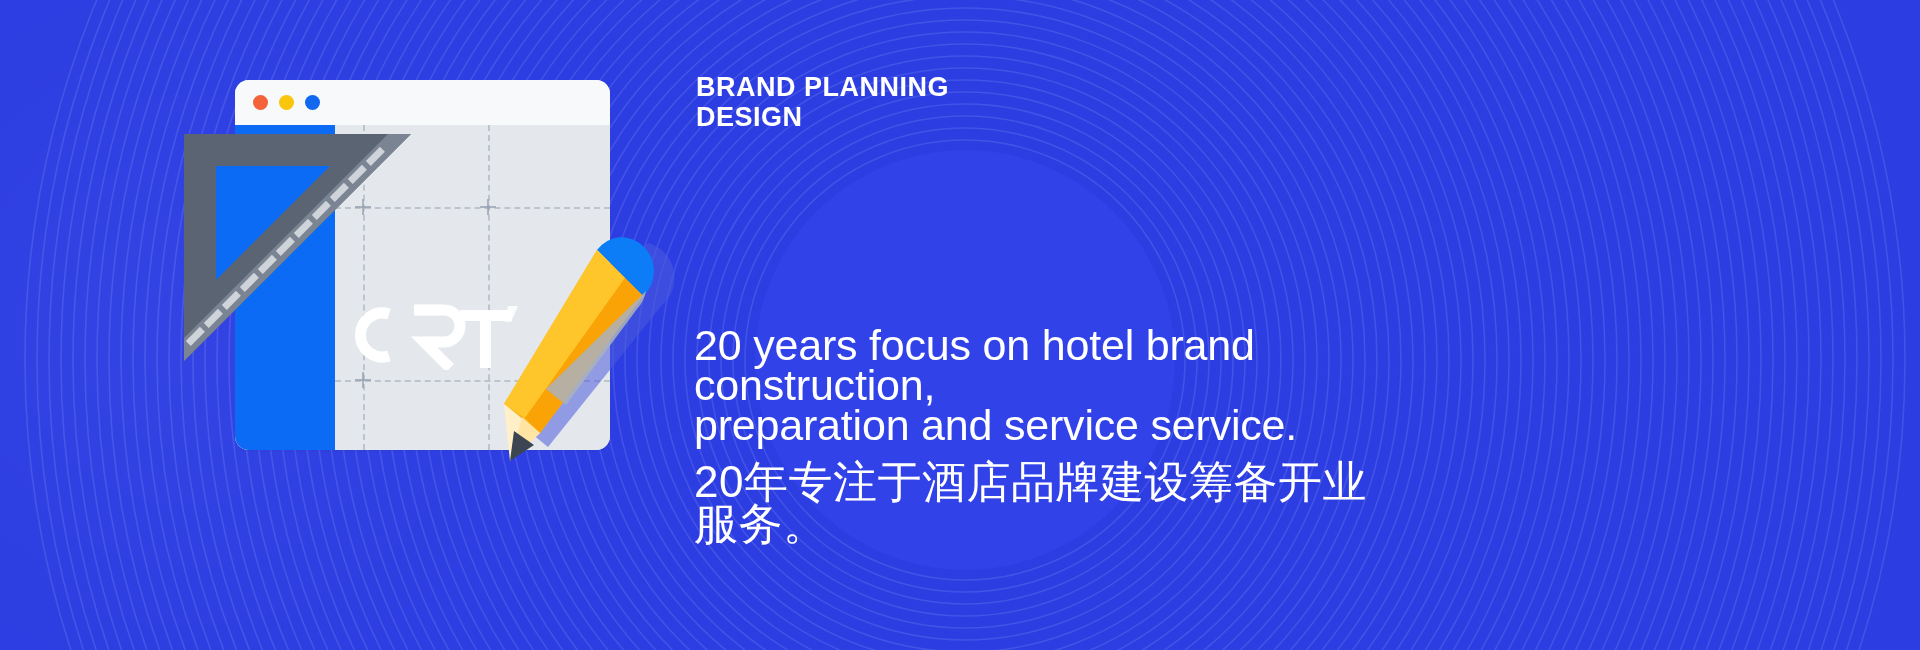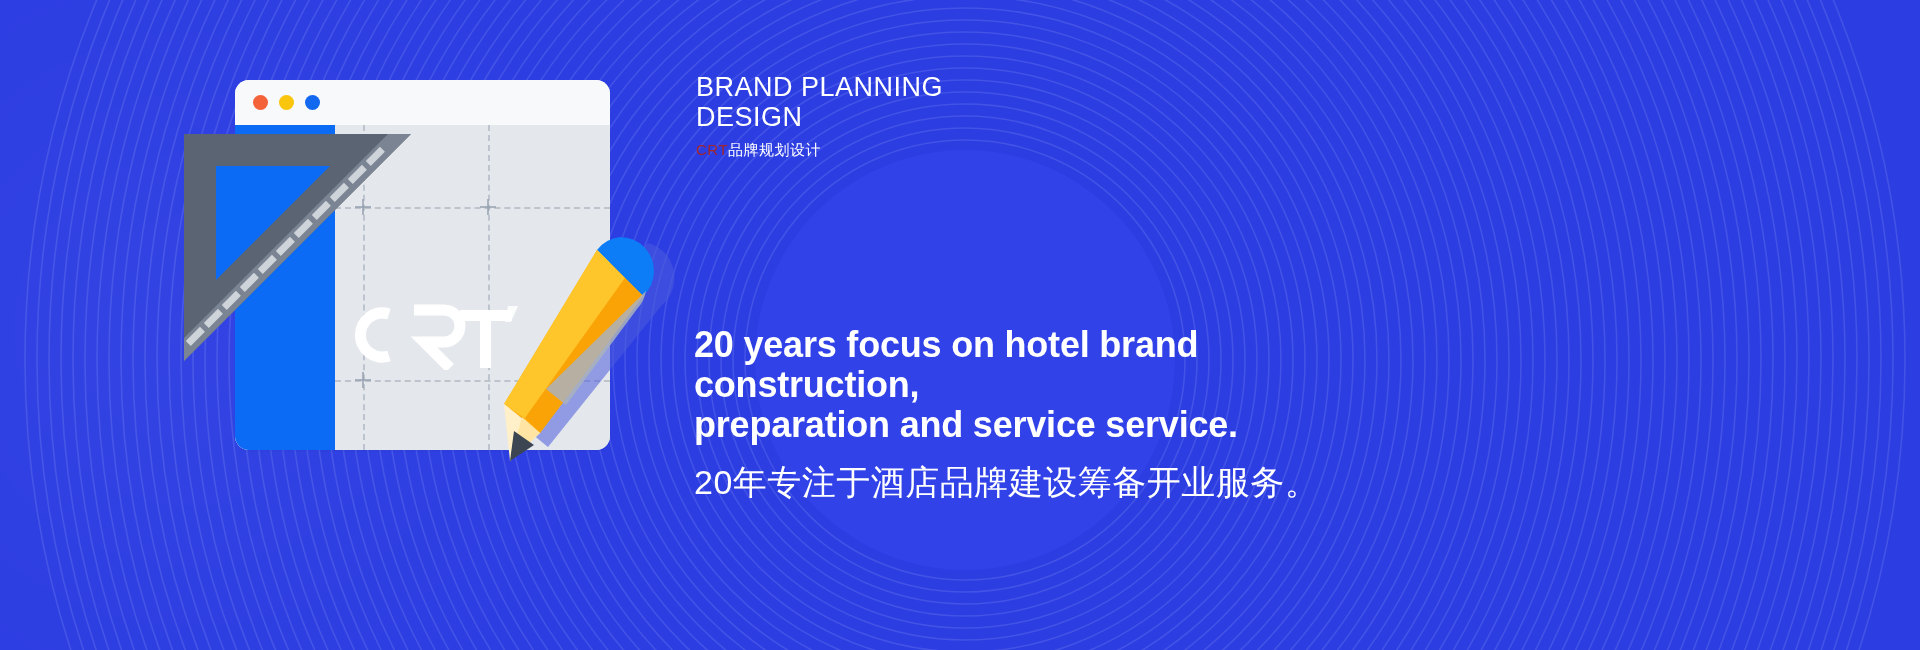--- a/index.html
+++ b/index.html
@@ -163,21 +163,21 @@
     position: absolute;
     left: 696px;
     top: 72px;
     width: 560px;
   }
   .headline {
     color: #ffffff;
     font-size: 27px;
     line-height: 30px;
     letter-spacing: 0.5px;
-    font-weight: 400;
+    font-weight: 700;
     white-space: pre-line;
   }
   .subhead {
     margin-top: 9px;
     font-size: 15px;
     letter-spacing: 0.5px;
     color: #ffffff;
     font-weight: 400;
   }
   .subhead .crt-red {
@@ -185,29 +185,29 @@
   }
 
   .tagline-block {
     position: absolute;
     left: 694px;
     top: 325px;
     width: 700px;
   }
   .tagline-en {
     color: #ffffff;
-    font-size: 36px;
+    font-size: 43px;
     line-height: 40px;
-    font-weight: 700;
+    font-weight: 400;
     letter-spacing: -0.2px;
   }
   .tagline-zh {
     margin-top: 16px;
     color: #ffffff;
-    font-size: 34px;
+    font-size: 44px;
     line-height: 42px;
     font-weight: 400;
     letter-spacing: 0.5px;
   }
 </style>
 </head>
 <body>
 
 <div class="banner">
 
@@ -379,23 +379,20 @@
 
       <path d="M40 236 L44 206 L64 220 z" fill="#3c4653"></path>
 
       <path d="M176 66 a36 36 0 0 1 -9 18 L96 180 l-20 -16 z" fill="#aab2bd" opacity="0.85"></path>
     </svg>
   </div>
 
   <div class="headline-block">
     <div class="headline">BRAND PLANNING
 DESIGN</div>
-    <div class="subhead">
-      <span class="crt-red">CRT</span><span>品牌规划设计</span>
-    </div>
   </div>
 
   <div class="tagline-block">
     <div class="tagline-en">20 years focus on hotel brand construction,</div>
     <div class="tagline-en">preparation and service service.</div>
     <div class="tagline-zh">20年专注于酒店品牌建设筹备开业服务。</div>
   </div>
 
 </div>
 

